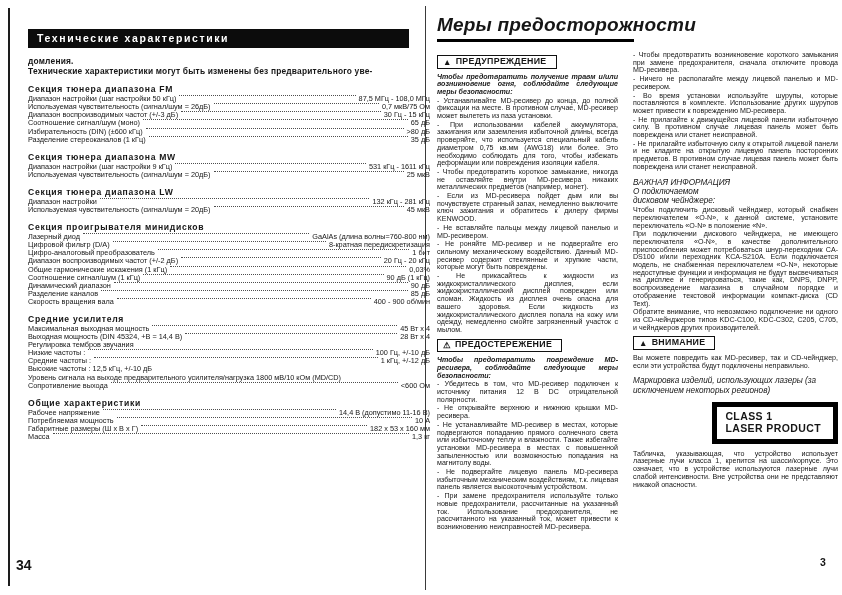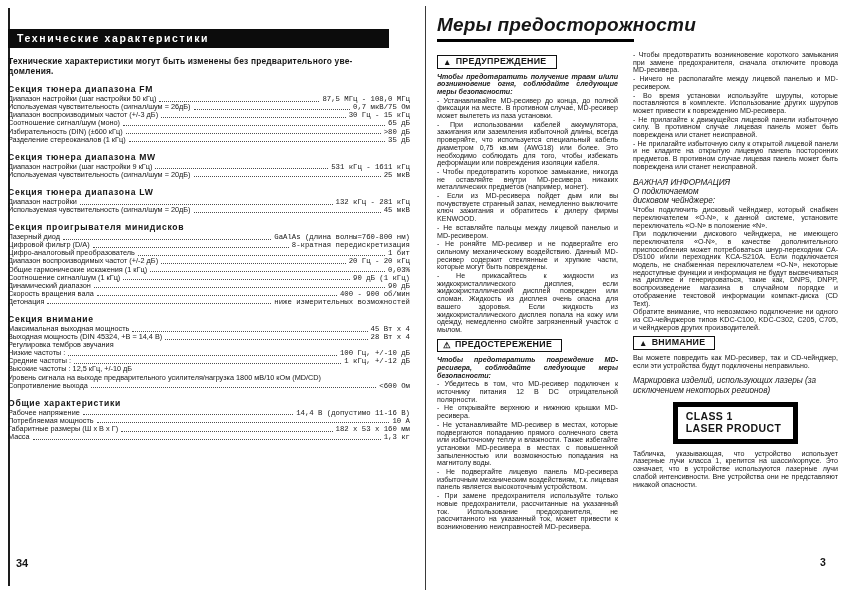--- a/index.html
+++ b/index.html
@@ -6,34 +6,34 @@
   body{
     width:842px;height:595px;position:relative;overflow:hidden;
     background:#ffffff;color:#161616;
     font-family:"Liberation Sans", sans-serif;
     -webkit-font-smoothing:antialiased;
   }
   .scan-edge{position:absolute;left:8px;top:8px;width:2px;height:578px;background:#1d1d1d;}
   .spine{position:absolute;left:425px;top:6px;width:1px;height:584px;background:#3a3a3a;}
 
   
-  .page-left{position:absolute;left:8px;top:29px;width:402px;}
+  .page-left{position:absolute;left:28px;top:29px;width:402px;}
   .header-bar{
     background:#0c0c0c;color:#fff;width:364px;
     font-weight:bold;font-size:10.5px;letter-spacing:1.6px;
     padding:3px 8px 4px 9px;
   }
   .intro{font-weight:bold;font-size:8.4px;line-height:9.6px;margin-top:9px;letter-spacing:.2px;}
   .spec-section{margin-top:8px;}
   .sec-title{font-weight:bold;font-size:8.6px;letter-spacing:.7px;margin-bottom:1px;}
-  .spec-row{display:flex;align-items:flex-end;font-size:7.3px;line-height:8.1px;}
+  .spec-row{display:flex;align-items:flex-start;font-size:7.3px;line-height:8.1px;}
   .spec-label{white-space:nowrap;}
   .spec-dots{flex:1;border-bottom:1px dotted #4d4d4d;margin:0 3px 1.5px 3px;min-width:4px;}
-  .spec-value{white-space:nowrap;font-family:Liberation Mono, monospace;}
-  .pageno-left{position:absolute;left:16px;top:557px;font-weight:bold;font-size:11px;}
+  .spec-value{white-space:nowrap;}
+  .pageno-left{position:absolute;left:16px;top:557px;font-weight:bold;font-size:14px;}
 
   
   .page-right{position:absolute;left:437px;top:14px;width:401px;}
   .r-title{font-size:19px;font-weight:bold;font-style:italic;letter-spacing:.2px;}
   .r-title-rule{width:197px;height:3px;background:#000;margin-top:3px;}
   .r-cols{display:flex;gap:15px;margin-top:10px;}
   .pcol{font-size:7.1px;line-height:7.7px;text-align:justify;}
   .pcol-1{width:181px;}
   .pcol-2{width:205px;}
   .alert-box{
@@ -42,37 +42,37 @@
     font-weight:bold;font-size:8.8px;letter-spacing:.3px;
     margin:3px 0 5px;background:#fff;
   }
   .alert-icon{font-size:8.5px;line-height:8px;}
   .lead{font-weight:bold;font-style:italic;margin:0 0 1px;}
   .para{margin:0 0 1px;}
   .subhead{
     font-weight:normal;font-style:italic;font-size:8.2px;line-height:9.2px;
     white-space:pre-line;text-align:left;margin:6px 0 2px;
   }
-  .plate-wrap{display:flex;justify-content:center;margin:7px 0 7px;}
+  .plate-wrap{display:flex;justify-content:flex-end;margin:7px 0 7px;}
   .plate{border:5px solid #000;padding:3px 12px 4px 8px;font-weight:bold;font-size:10.5px;line-height:12.5px;letter-spacing:.4px;text-align:left;}
   .pageno-right{position:absolute;left:820px;top:556px;font-weight:bold;font-size:10.5px;}
 </style>
 </head>
 <body>
 
 <div class="scan-edge"></div>
 <div class="spine"></div>
 
 <div class="page-left">
   <div class="header-bar">
     <span>Технические характеристики</span>
   </div>
   <div class="intro">
+    <div>домления.</div>
     <div>Технические характеристики могут быть изменены без предварительного уве-</div>
-    <div>домления.</div>
   </div>
   <div>
       <div class="spec-section">
         <div class="sec-title">Секция тюнера диапазона FM</div>
         <div class="spec-row">
           <span class="spec-label">Диапазон настройки (шаг настройки 50 кГц)</span>
           <span class="spec-dots"></span>
           <span class="spec-value">87,5 МГц - 108,0 МГц</span>
         </div>
         <div class="spec-row">
@@ -158,32 +158,32 @@
           <span class="spec-label">Соотношение сигнал/шум (1 кГц)</span>
           <span class="spec-dots"></span>
           <span class="spec-value">90 дБ (1 кГц)</span>
         </div>
         <div class="spec-row">
           <span class="spec-label">Динамический диапазон</span>
           <span class="spec-dots"></span>
           <span class="spec-value">90 дБ</span>
         </div>
         <div class="spec-row">
+          <span class="spec-label">Разделение каналов</span>
+          <span class="spec-dots"></span>
+          <span class="spec-value">85 дБ</span>
+        </div>
+        <div class="spec-row">
           <span class="spec-label">Скорость вращения вала</span>
           <span class="spec-dots"></span>
           <span class="spec-value">400 - 900 об/мин</span>
         </div>
-        <div class="spec-row">
-          <span class="spec-label">Детонация</span>
-          <span class="spec-dots"></span>
-          <span class="spec-value">ниже измерительных возможностей</span>
-        </div>
-      </div>
-      <div class="spec-section">
-        <div class="sec-title">Секция внимание</div>
+      </div>
+      <div class="spec-section">
+        <div class="sec-title">Средние усилителя</div>
         <div class="spec-row">
           <span class="spec-label">Максимальная выходная мощность</span>
           <span class="spec-dots"></span>
           <span class="spec-value">45 Вт x 4</span>
         </div>
         <div class="spec-row">
           <span class="spec-label">Выходная мощность (DIN 45324, +B = 14,4 В)</span>
           <span class="spec-dots"></span>
           <span class="spec-value">28 Вт x 4</span>
         </div>

